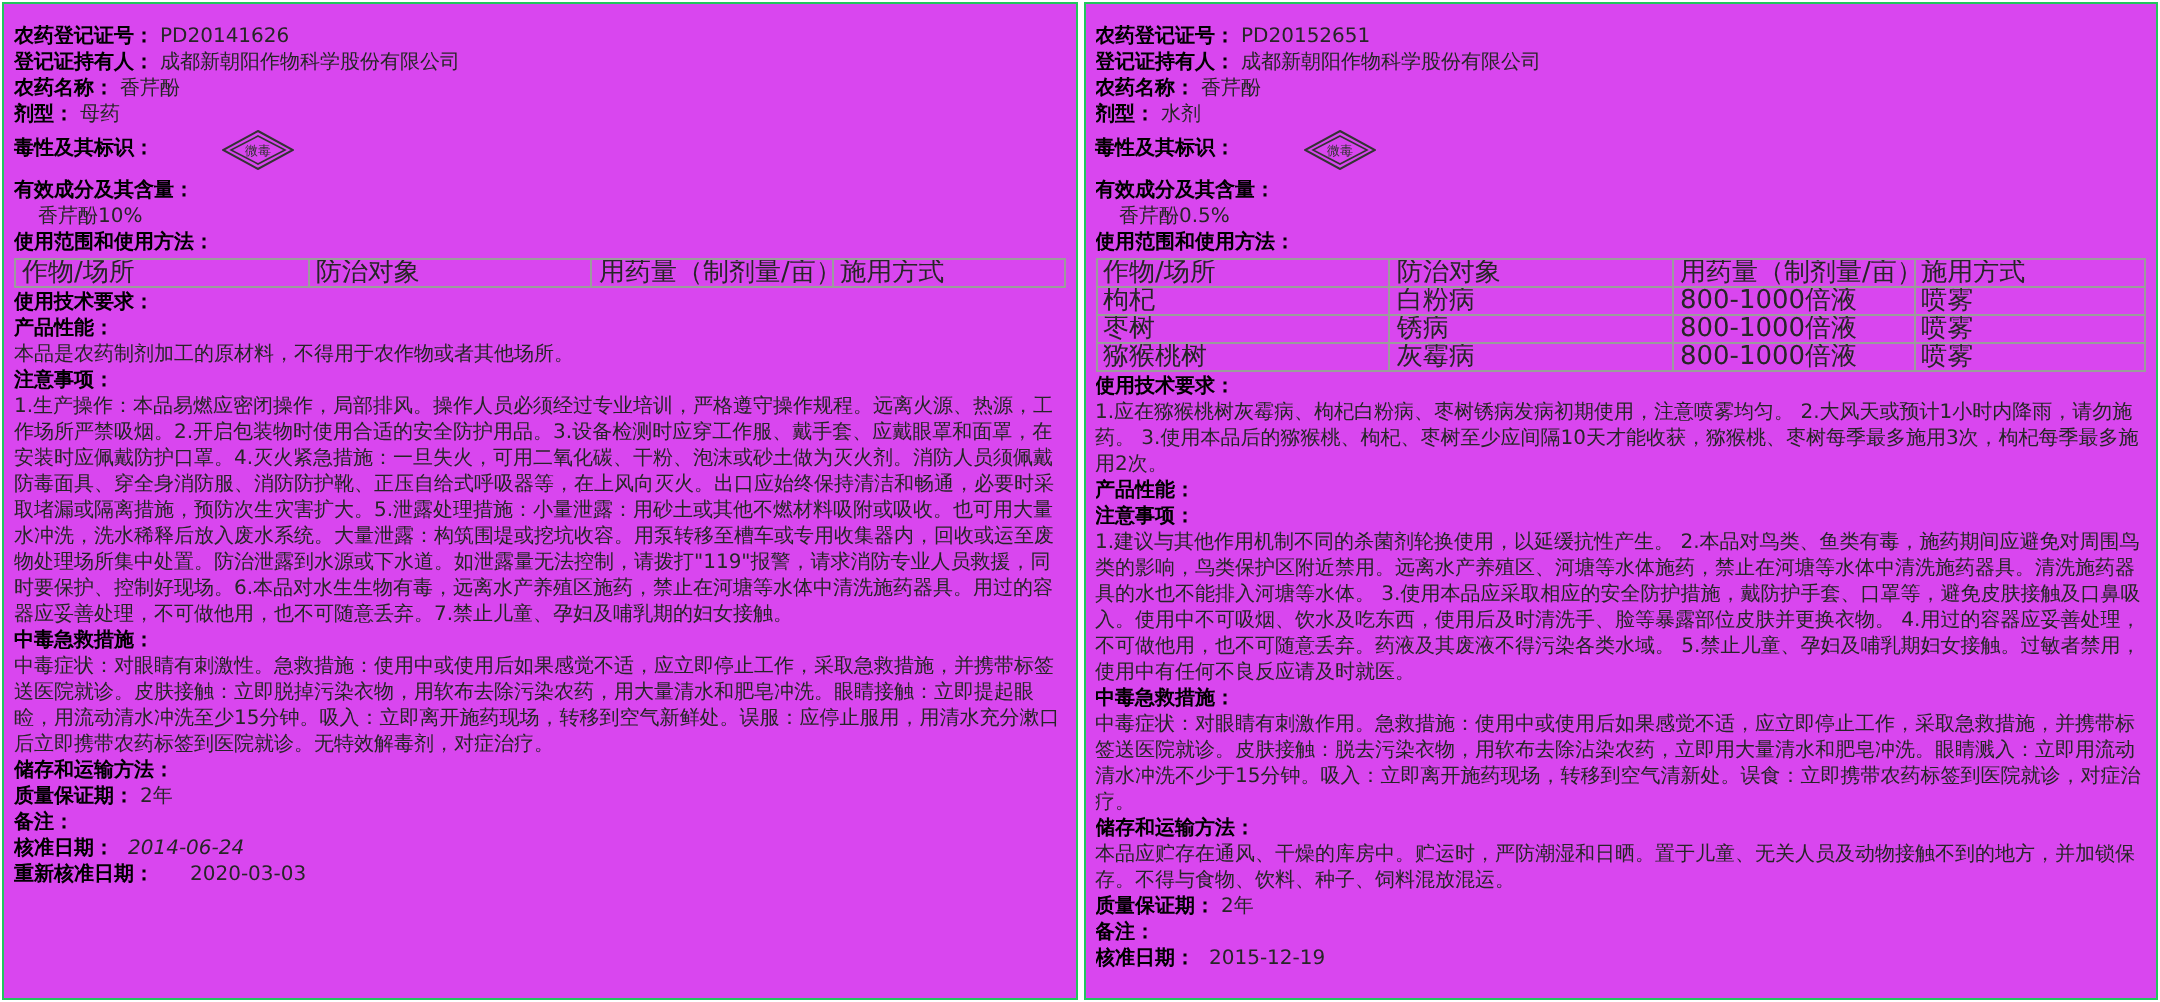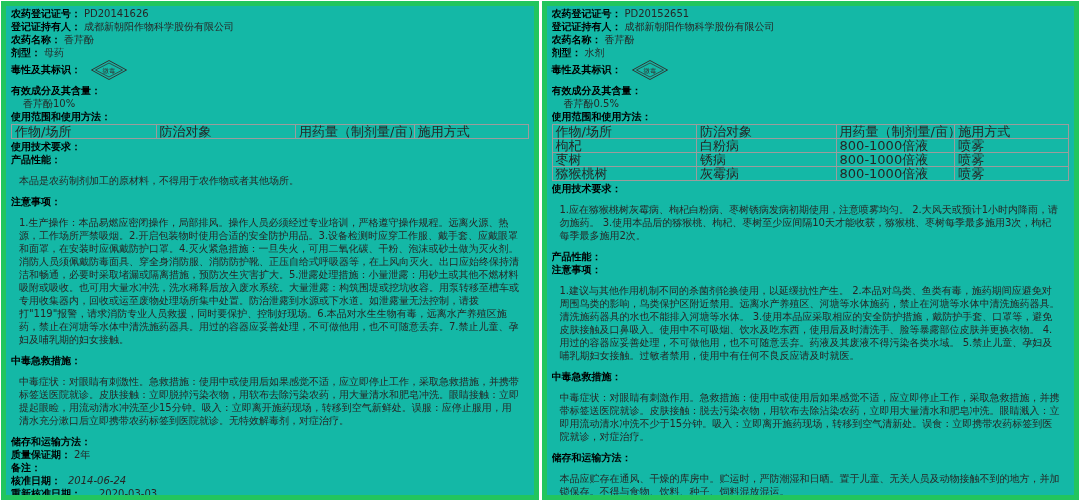--- a/index.html
+++ b/index.html
@@ -1,27 +1,27 @@
 <!DOCTYPE html>
 <html><head>
 <meta charset="utf-8">
 <style>
   html,body{margin:0;padding:0;background:#fff;}
   body{width:1080px;height:501px;font-family:"DejavU Sans","DejaVu Sans","Liberation Sans",sans-serif;color:#111;}
   .wrap{display:flex;width:1078px;height:499px;gap:3px;padding:1px;}
-  .panel{flex:1;min-width:0;border:5px solid #22c55e;box-sizing:border-box;background:#14b8a6;
-         padding:1px 5px;font-size:10px;line-height:13px;overflow:hidden;}
+  .panel{flex:1;min-width:0;border:1px solid #22c55e;box-sizing:border-box;background:#d946ef;
+         padding:10px 5px;font-size:10px;line-height:13px;overflow:hidden;}
   .fld{white-space:nowrap;overflow:hidden;}
   .lbl{font-weight:bold;color:#000;}
   .val{color:#262626;margin-left:3px;}
   .h{font-weight:bold;color:#000;}
-  p.txt{margin:8px;color:#262626;}
+  p.txt{margin:0;color:#262626;}
   .ind{padding-left:12px;color:#262626;}
   .sp{height:4px;}
-  .toxline{display:flex;align-items:center;height:21px;}
+  .toxline{display:flex;align-items:center;height:21px;gap:24px;}
   .toxline svg{margin-left:10px;display:block;}
   table.usage{width:100%;border-collapse:collapse;table-layout:fixed;margin:1px 0 1px 0;}
   table.usage td{border:1px solid #9c9c9c;padding:0 3px;height:13px;font-size:13px;
                  color:#262626;overflow:hidden;white-space:nowrap;}
 </style>
 </head>
 <body>
 
 <div class="wrap">
 

